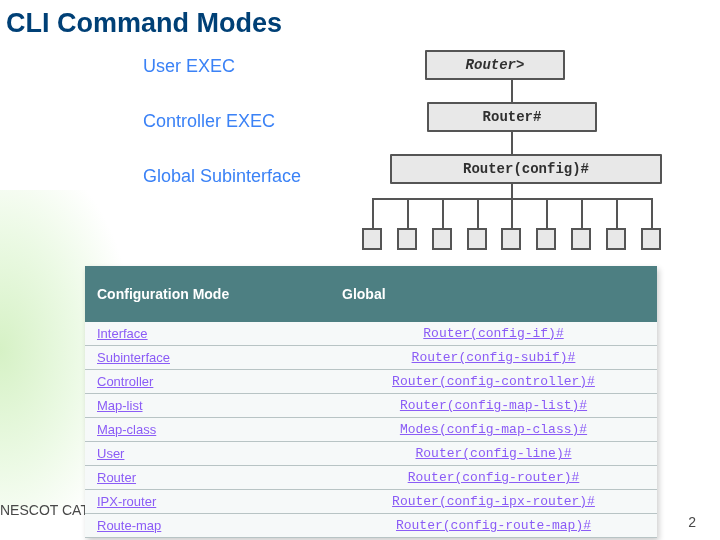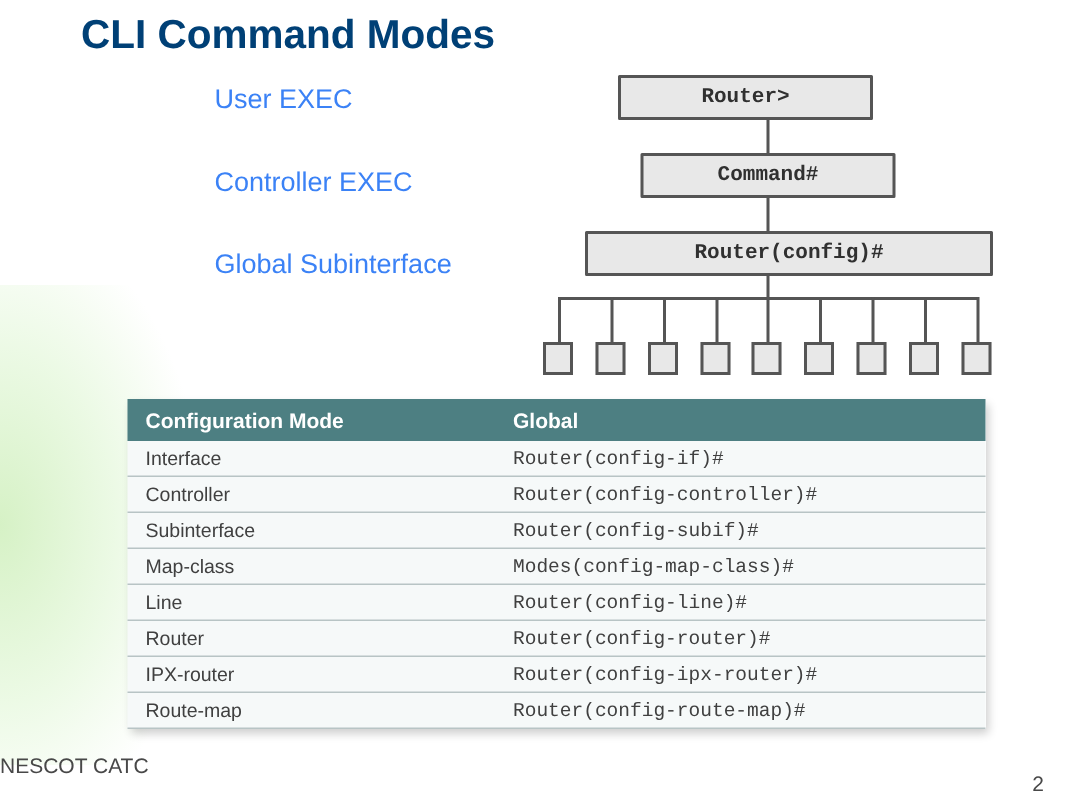--- a/index.html
+++ b/index.html
@@ -24,21 +24,20 @@
     z-index: 0;
   }
   .title {
     position: absolute;
     left: 6px;
     top: 8px;
     font-size: 27px;
     font-weight: bold;
     color: #004076;
     z-index: 2;
-    margin-left: 48px;
   }
   .mode-labels {
     position: absolute;
     left: 143px;
     top: 56px;
     z-index: 2;
   }
   .mode-label {
     font-size: 18px;
     color: #3b82f6;
@@ -57,21 +56,21 @@
     background: #e8e8e8;
     border: 2px solid #555;
     font-family: "Courier New", monospace;
     font-weight: bold;
     font-size: 14px;
     color: #303030;
     text-align: center;
     padding: 5px 4px;
     border-radius: 1px;
   }
-  .node-userexec { left: 50px; top: 0; width: 170px; }
+  .node-userexec { left: 63px; top: 0; width: 140px; font-style: italic; }
   .node-privexec { left: 65px; top: 52px; width: 170px; }
   .node-global   { left: 28px; top: 104px; width: 272px; }
   .smallbox {
     position: absolute;
     background: #e8e8e8;
     border: 2px solid #555;
     width: 20px;
     height: 22px;
   }
   .conn {
@@ -86,31 +85,32 @@
     width: 572px;
     z-index: 3;
     border-collapse: collapse;
     font-size: 13px;
     box-shadow: 2px 3px 6px rgba(0,0,0,0.20);
   }
   .config-table th {
     background: #4d7f82;
     color: #fff;
     text-align: left;
-    padding: 6px 12px;
+    padding: 20px 12px;
     font-weight: bold;
     font-size: 14px;
   }
   .config-table td {
     padding: 4px 12px;
     border-bottom: 1px solid #b8c4c5;
-    color: #404040;
+    color: #8b5cf6;
     background: #f6f9f9;
-  }
-  .config-table td:last-child { font-family: "Courier New", monospace; }
+    text-decoration: underline;
+  }
+  .config-table td:last-child { font-family: "Courier New", monospace; text-align: center; }
   .col-mode { width: 245px; }
   .footer {
     position: absolute;
     bottom: 22px;
     width: 624px;
     text-align: left;
     font-size: 14px;
     color: #484848;
     z-index: 2;
   }
@@ -147,21 +147,21 @@
   <div class="conn" style="left:45px;  top:148px; width:2px; height:30px;"></div>
   <div class="conn" style="left:80px;  top:148px; width:2px; height:30px;"></div>
   <div class="conn" style="left:115px; top:148px; width:2px; height:30px;"></div>
   <div class="conn" style="left:149px; top:148px; width:2px; height:30px;"></div>
   <div class="conn" style="left:184px; top:148px; width:2px; height:30px;"></div>
   <div class="conn" style="left:219px; top:148px; width:2px; height:30px;"></div>
   <div class="conn" style="left:254px; top:148px; width:2px; height:30px;"></div>
   <div class="conn" style="left:289px; top:148px; width:2px; height:30px;"></div>
 
   <div class="node node-userexec">Router&gt;</div>
-  <div class="node node-privexec">Command#</div>
+  <div class="node node-privexec">Router#</div>
   <div class="node node-global">Router(config)#</div>
 
   <div class="smallbox" style="left:0px;   top:178px;"></div>
   <div class="smallbox" style="left:35px;  top:178px;"></div>
   <div class="smallbox" style="left:70px;  top:178px;"></div>
   <div class="smallbox" style="left:105px; top:178px;"></div>
   <div class="smallbox" style="left:139px; top:178px;"></div>
   <div class="smallbox" style="left:174px; top:178px;"></div>
   <div class="smallbox" style="left:209px; top:178px;"></div>
   <div class="smallbox" style="left:244px; top:178px;"></div>
@@ -174,33 +174,37 @@
       <th class="col-mode">Configuration Mode</th>
       <th>Global</th>
     </tr>
   </thead>
   <tbody id="table-body">
       <tr>
         <td>Interface</td>
         <td>Router(config-if)#</td>
       </tr>
       <tr>
+        <td>Subinterface</td>
+        <td>Router(config-subif)#</td>
+      </tr>
+      <tr>
         <td>Controller</td>
         <td>Router(config-controller)#</td>
       </tr>
       <tr>
-        <td>Subinterface</td>
-        <td>Router(config-subif)#</td>
+        <td>Map-list</td>
+        <td>Router(config-map-list)#</td>
       </tr>
       <tr>
         <td>Map-class</td>
         <td>Modes(config-map-class)#</td>
       </tr>
       <tr>
-        <td>Line</td>
+        <td>User</td>
         <td>Router(config-line)#</td>
       </tr>
       <tr>
         <td>Router</td>
         <td>Router(config-router)#</td>
       </tr>
       <tr>
         <td>IPX-router</td>
         <td>Router(config-ipx-router)#</td>
       </tr>

